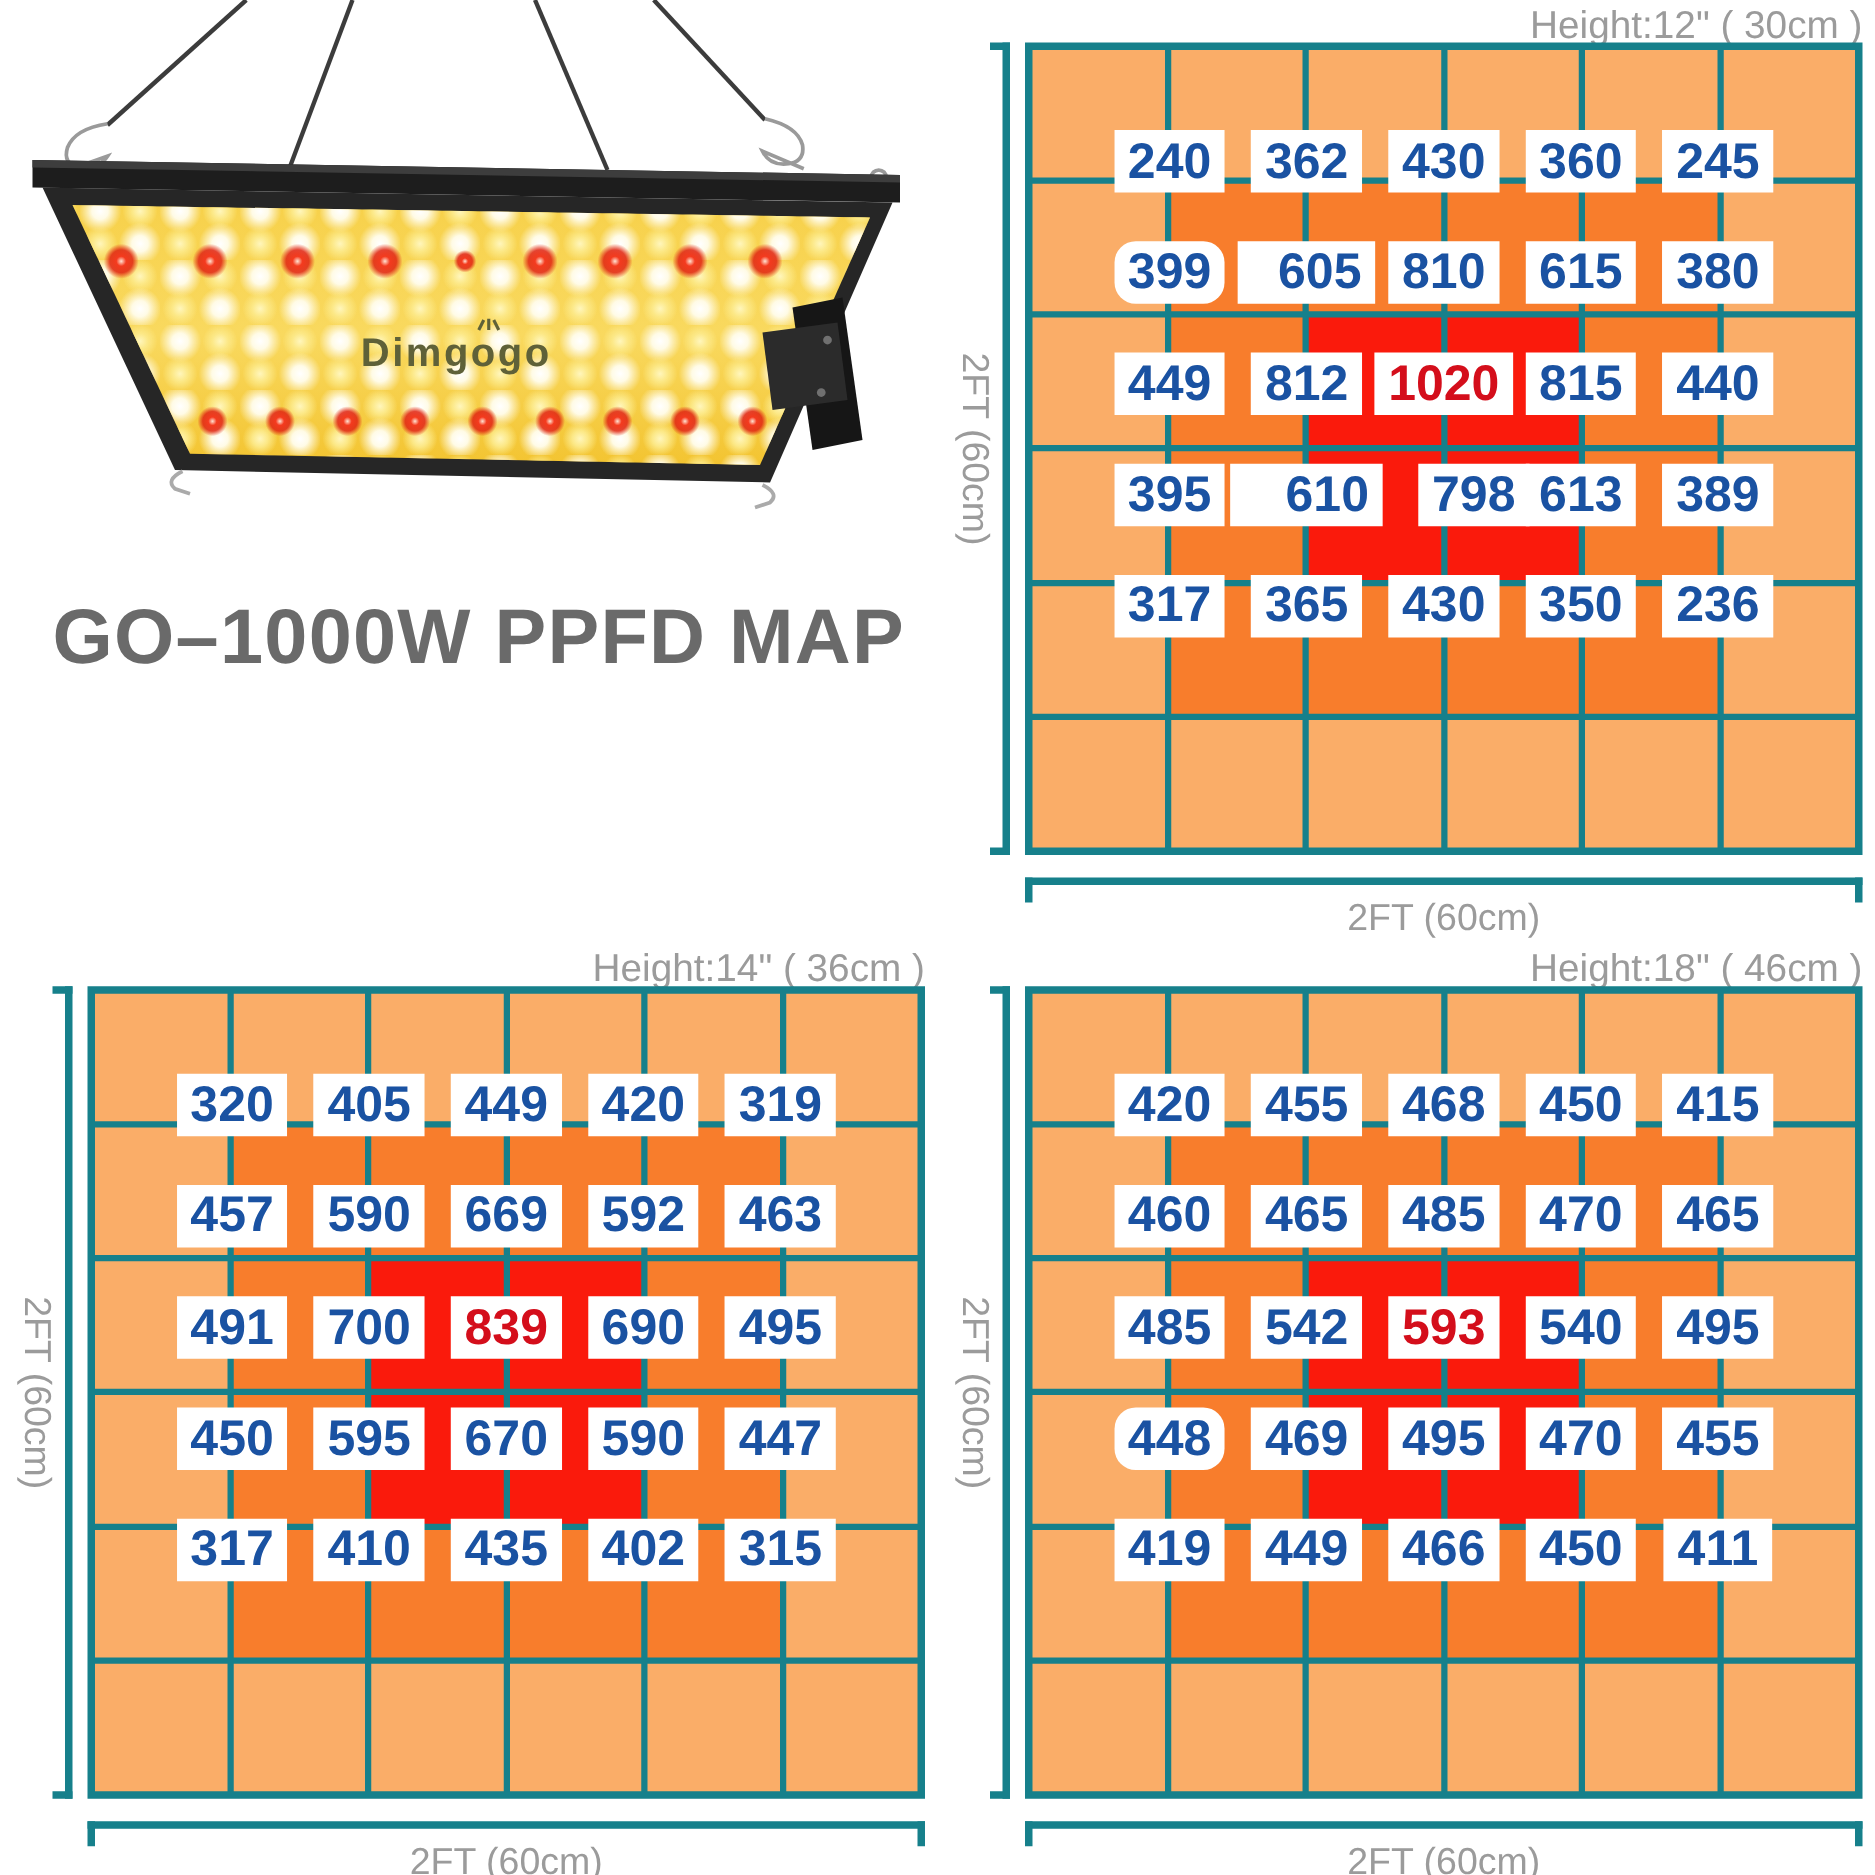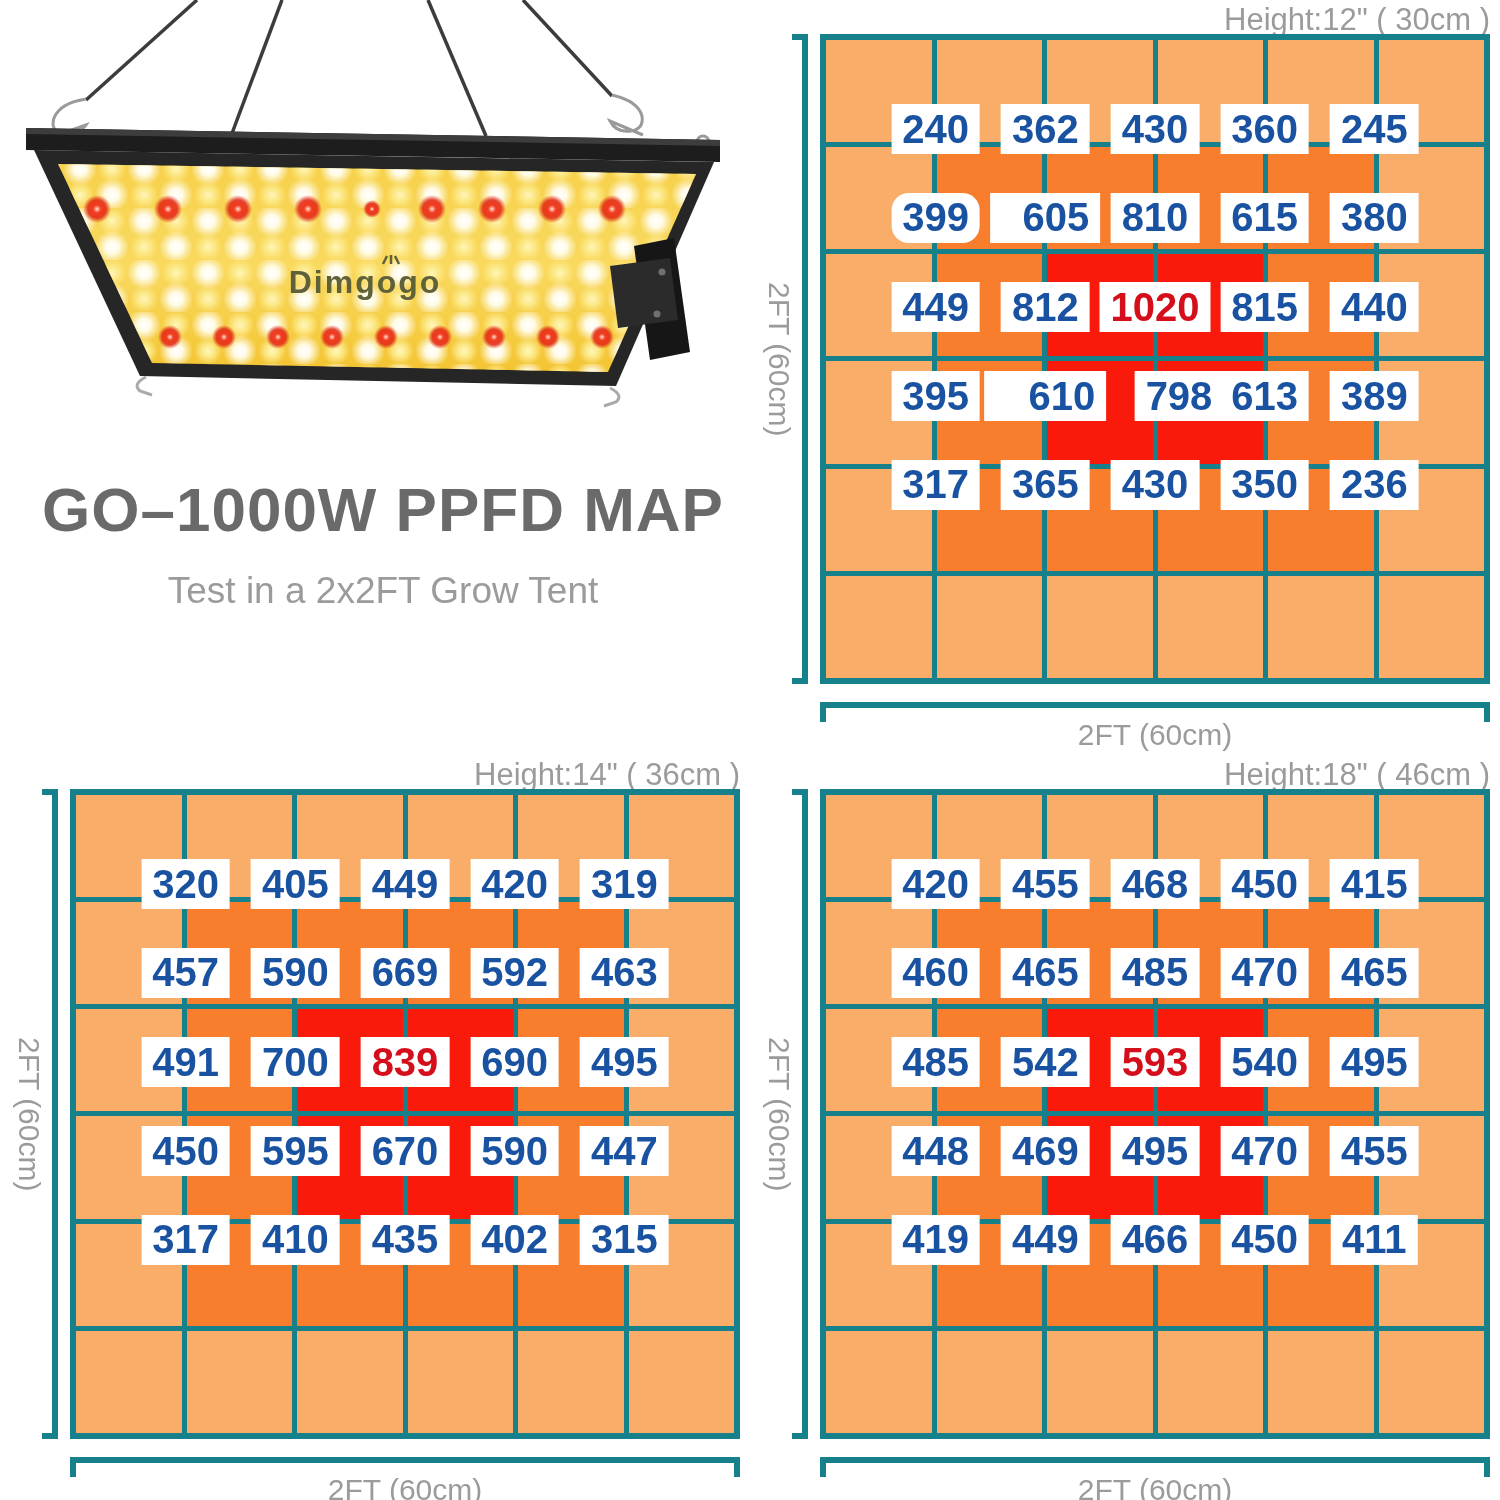--- a/index.html
+++ b/index.html
@@ -139,21 +139,20 @@
       <circle cx="657" cy="314" r="3.5" fill="#707070"></circle>
     </g>
 
     <g stroke="#aaaaaa" stroke-width="3" fill="none">
       <path d="M146,377 q-14,7 -6,14 l12,4"></path>
       <path d="M610,388 q14,7 6,14 l-12,4"></path>
     </g>
   </svg>
 
   <h1 class="main-title">GO–1000W PPFD MAP</h1>
-  <p class="subtitle">Test in a 2x2FT Grow Tent</p>
 
   <section class="grid-block" id="g12">
     <div class="height-label">Height:12" ( 30cm )</div>
     <div class="vlabel">2FT (60cm)</div>
     <div class="vbracket"></div>
     <div class="grid">
         <div class="cell low"></div>
         <div class="cell low"></div>
         <div class="cell low"></div>
         <div class="cell low"></div>
@@ -345,21 +344,21 @@
         <div class="val" style="left: 16.6667%; top: 33.3333%;">460</div>
         <div class="val" style="left: 33.3333%; top: 33.3333%;">465</div>
         <div class="val" style="left: 50%; top: 33.3333%;">485</div>
         <div class="val" style="left: 66.6667%; top: 33.3333%;">470</div>
         <div class="val" style="left: 83.3333%; top: 33.3333%;">465</div>
         <div class="val" style="left: 16.6667%; top: 50%;">485</div>
         <div class="val" style="left: 33.3333%; top: 50%;">542</div>
         <div class="val peak" style="left: 50%; top: 50%;">593</div>
         <div class="val" style="left: 66.6667%; top: 50%;">540</div>
         <div class="val" style="left: 83.3333%; top: 50%;">495</div>
-        <div class="val" style="left: 16.6667%; top: 66.6667%;">448</div>
+        <div class="val" style="left: 16.6667%; top: 66.6667%; border-radius: 17px;">448</div>
         <div class="val" style="left: 33.3333%; top: 66.6667%;">469</div>
         <div class="val" style="left: 50%; top: 66.6667%;">495</div>
         <div class="val" style="left: 66.6667%; top: 66.6667%;">470</div>
         <div class="val" style="left: 83.3333%; top: 66.6667%;">455</div>
         <div class="val" style="left: 16.6667%; top: 83.3333%;">419</div>
         <div class="val" style="left: 33.3333%; top: 83.3333%;">449</div>
         <div class="val" style="left: 50%; top: 83.3333%;">466</div>
         <div class="val" style="left: 66.6667%; top: 83.3333%;">450</div>
         <div class="val" style="left: 83.3333%; top: 83.3333%;">411</div>
       </div>

